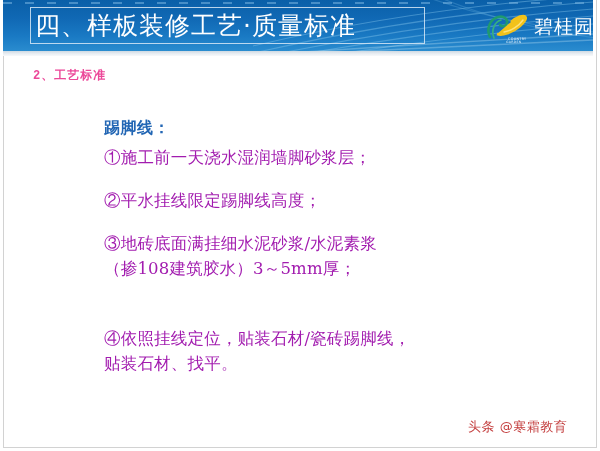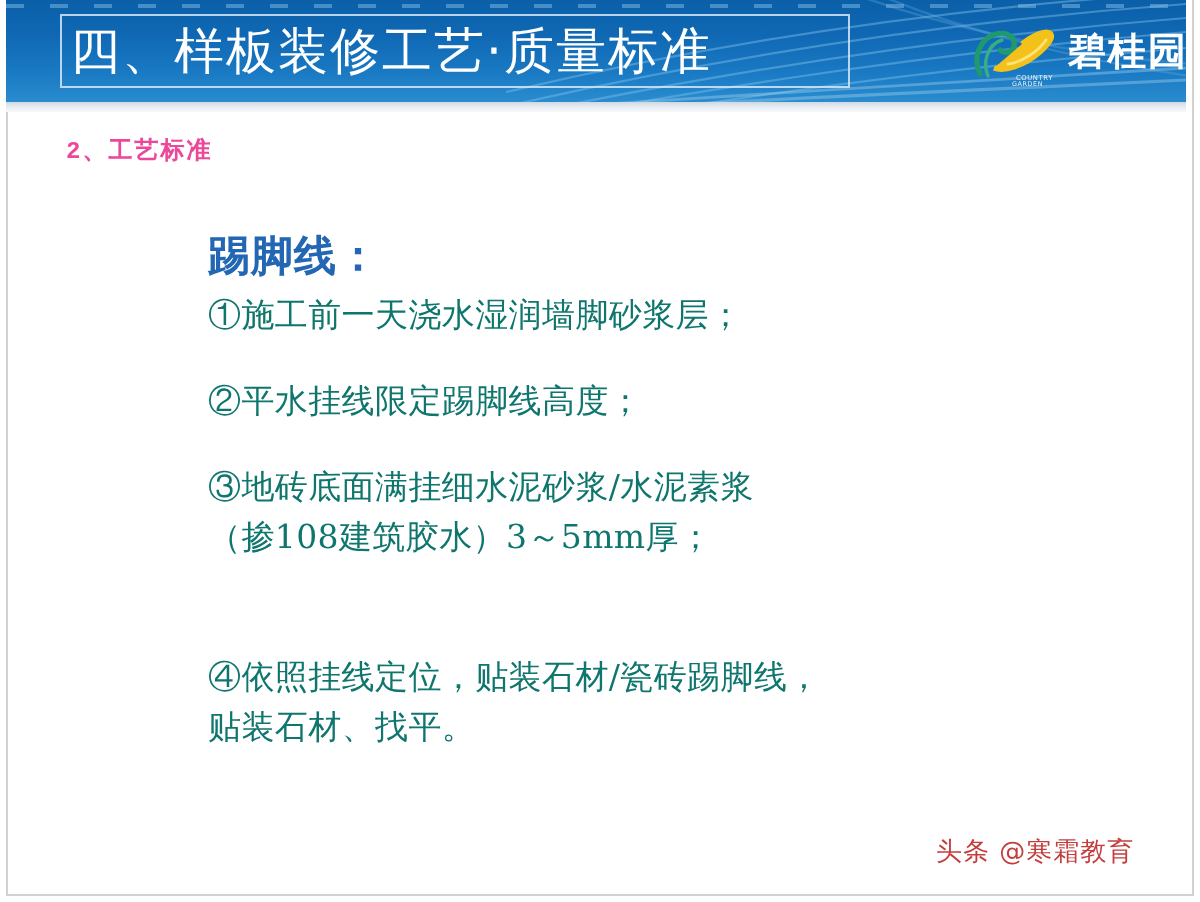--- a/index.html
+++ b/index.html
@@ -109,21 +109,21 @@
     width: 46px;
     height: 32px;
   }
   #logo-word {
     position: absolute;
     left: 50px;
     top: 2px;
     font-family: "DejaVu Sans", sans-serif;
     font-size: 19px;
     line-height: 28px;
-    font-weight: bold;
+    font-weight: normal;
     color: #ffffff;
     letter-spacing: 1px;
     white-space: nowrap;
   }
 
   
   #section-heading {
     position: absolute;
     left: 33px;
     top: 64px;
@@ -137,33 +137,33 @@
   }
 
   #content {
     position: absolute;
     left: 104px;
     top: 117px;
     width: 470px;
   }
   .sub-heading {
     font-family: "DejaVu Serif", serif;
-    font-size: 21px;
+    font-size: 16px;
     line-height: 22px;
     font-weight: bold;
     color: #2266b4;
     letter-spacing: 0.5px;
     margin-bottom: 6px;
     white-space: nowrap;
   }
   .step {
     font-family: "DejaVu Serif", serif;
     font-size: 16.5px;
     line-height: 25px;
-    color: #0f766e;
+    color: #a21caf;
     margin-bottom: 18px;
     letter-spacing: 0.2px;
   }
   .step:last-child { margin-bottom: 0; margin-top: 45px; }
   .step-l2 { display: block; }
   .indent { padding-left: 0px; }
 
   
   #watermark {
     position: absolute;

